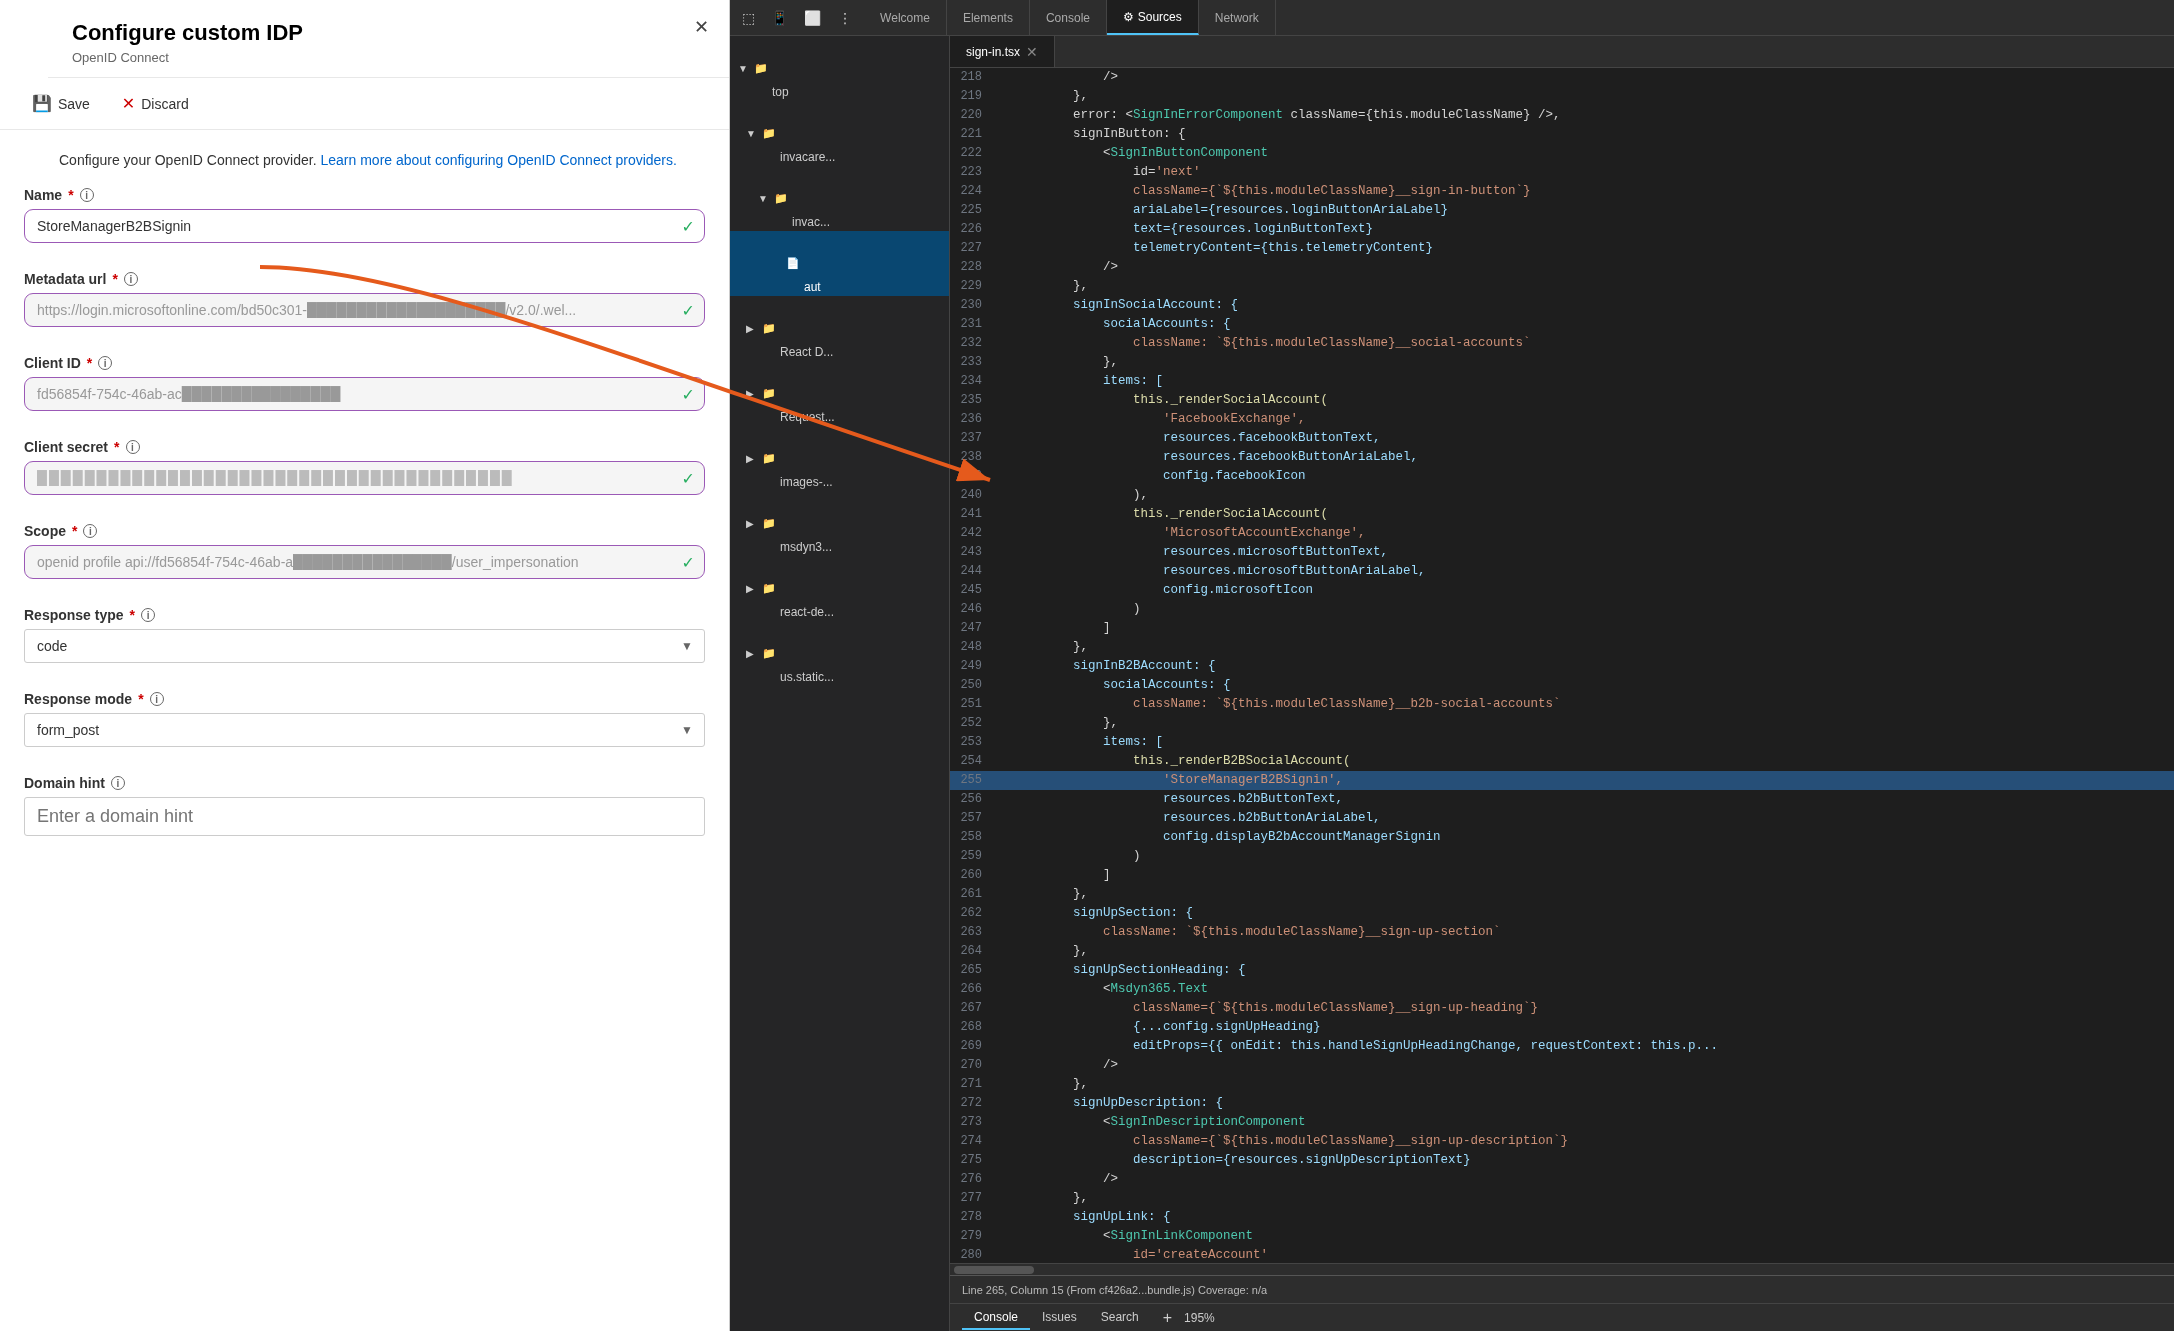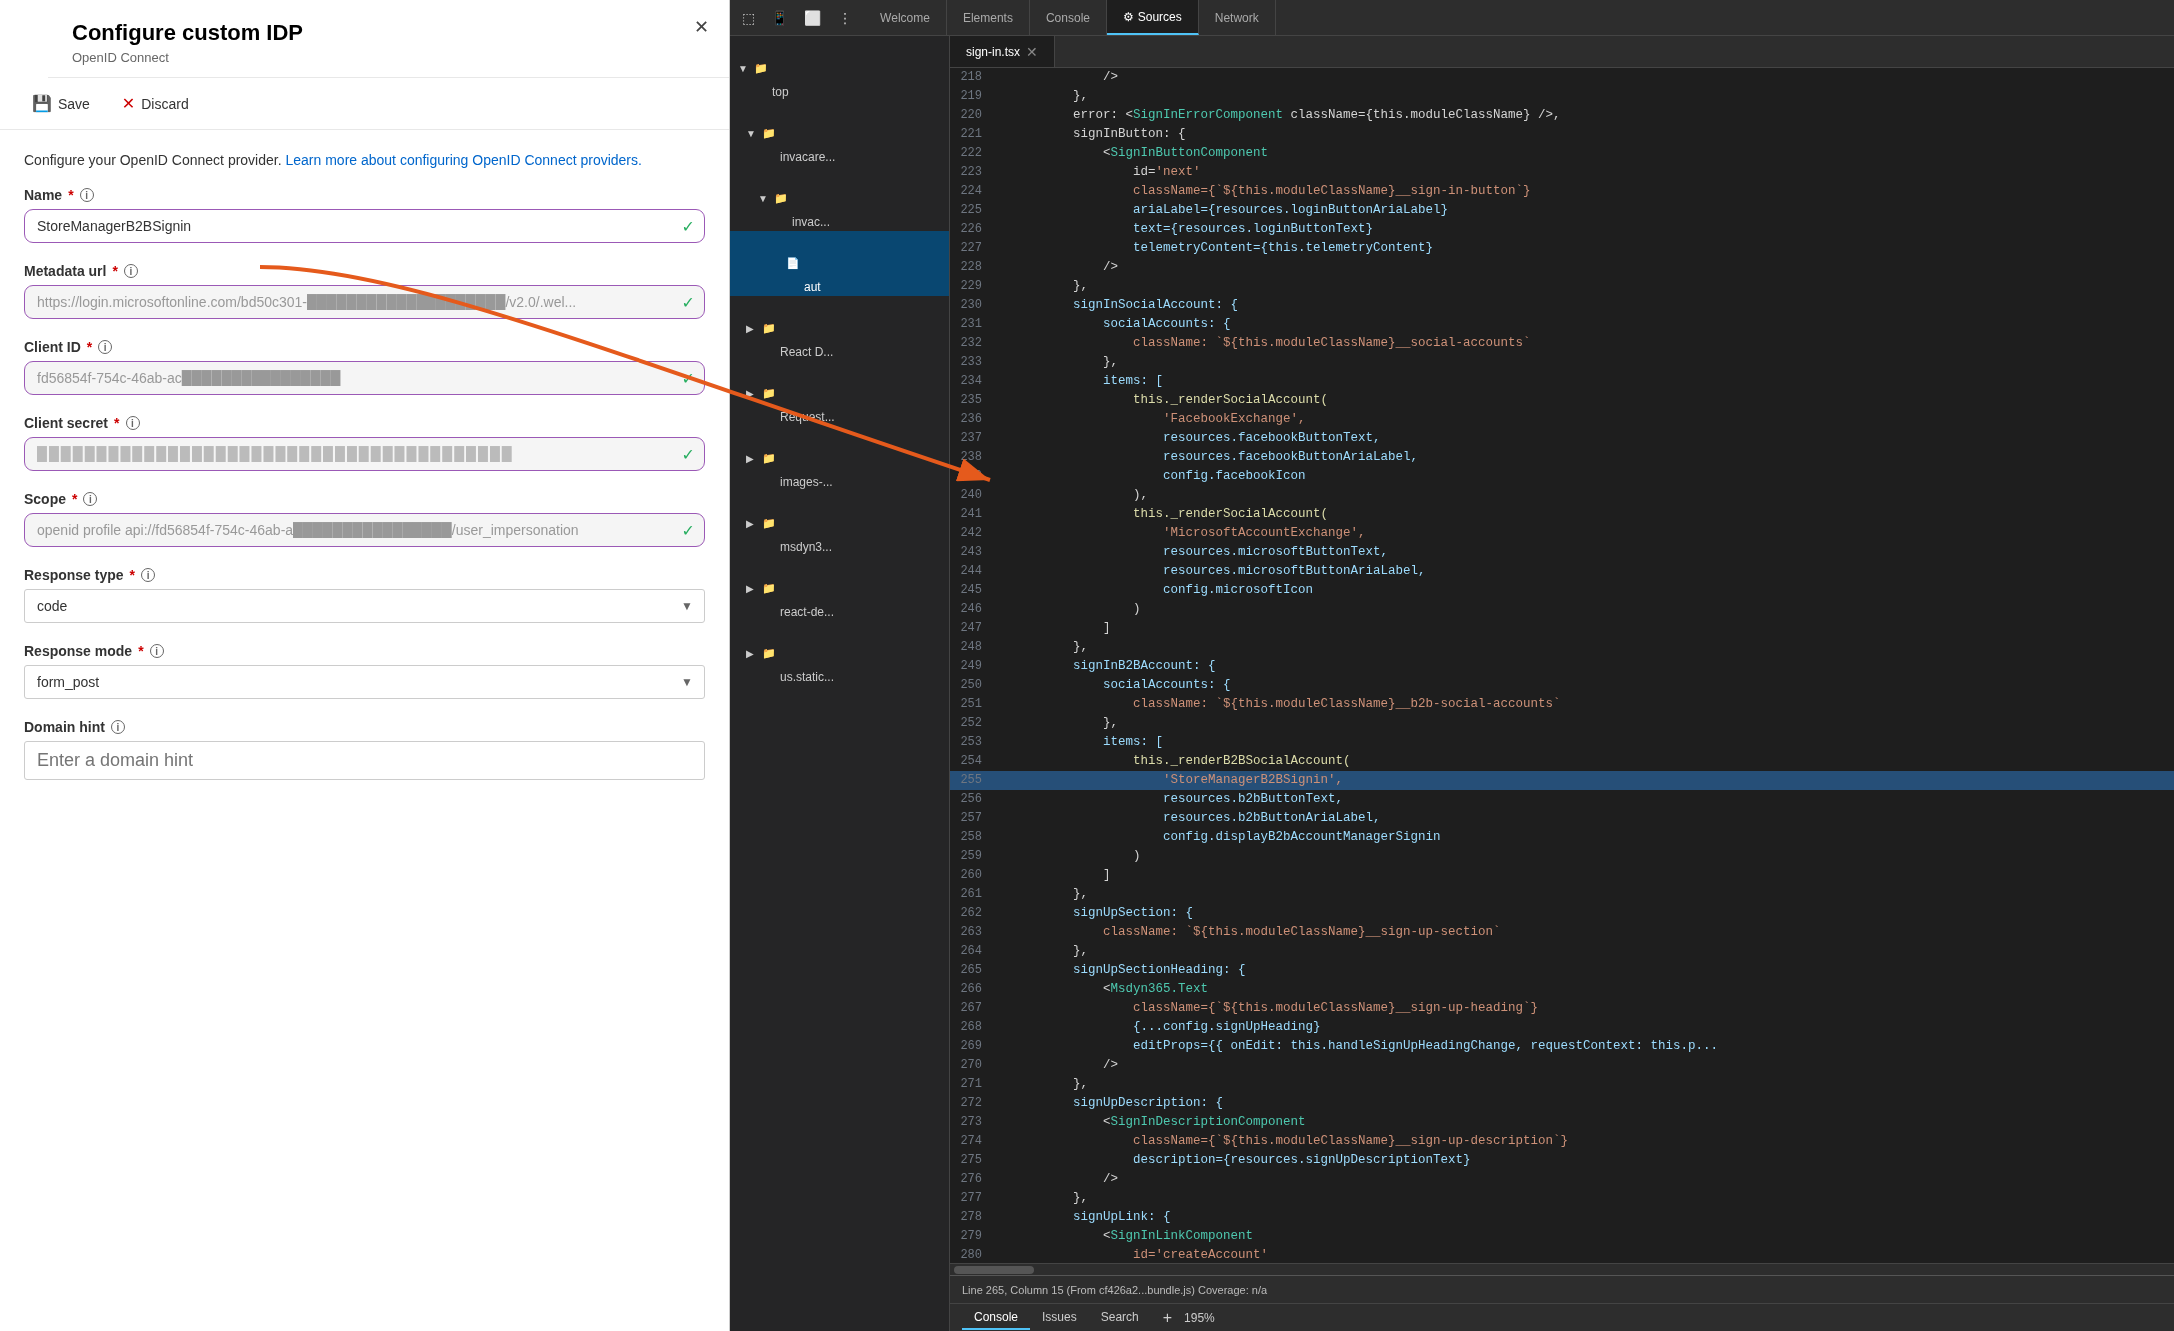--- a/index.html
+++ b/index.html
@@ -74,36 +74,37 @@
     }
 
     .toolbar-btn .btn-icon {
       font-size: 16px;
     }
 
     .save-icon { color: #0066cc; }
     .discard-icon { color: #cc0000; }
 
     .description-block {
-      padding: 20px 24px 8px;
+      padding: 20px 36px 8px;
       font-size: 14px;
       color: #333;
       line-height: 1.5;
+      margin-left: 23px;
     }
 
     .description-block a {
       color: #0066cc;
       text-decoration: none;
     }
 
     .form-body {
       padding: 8px 24px 24px;
       display: flex;
       flex-direction: column;
-      gap: 4px;
+      gap: 12px;
     }
 
     .form-group {
       margin-bottom: 16px;
     }
 
     .form-label {
       display: flex;
       align-items: center;
       gap: 6px;

